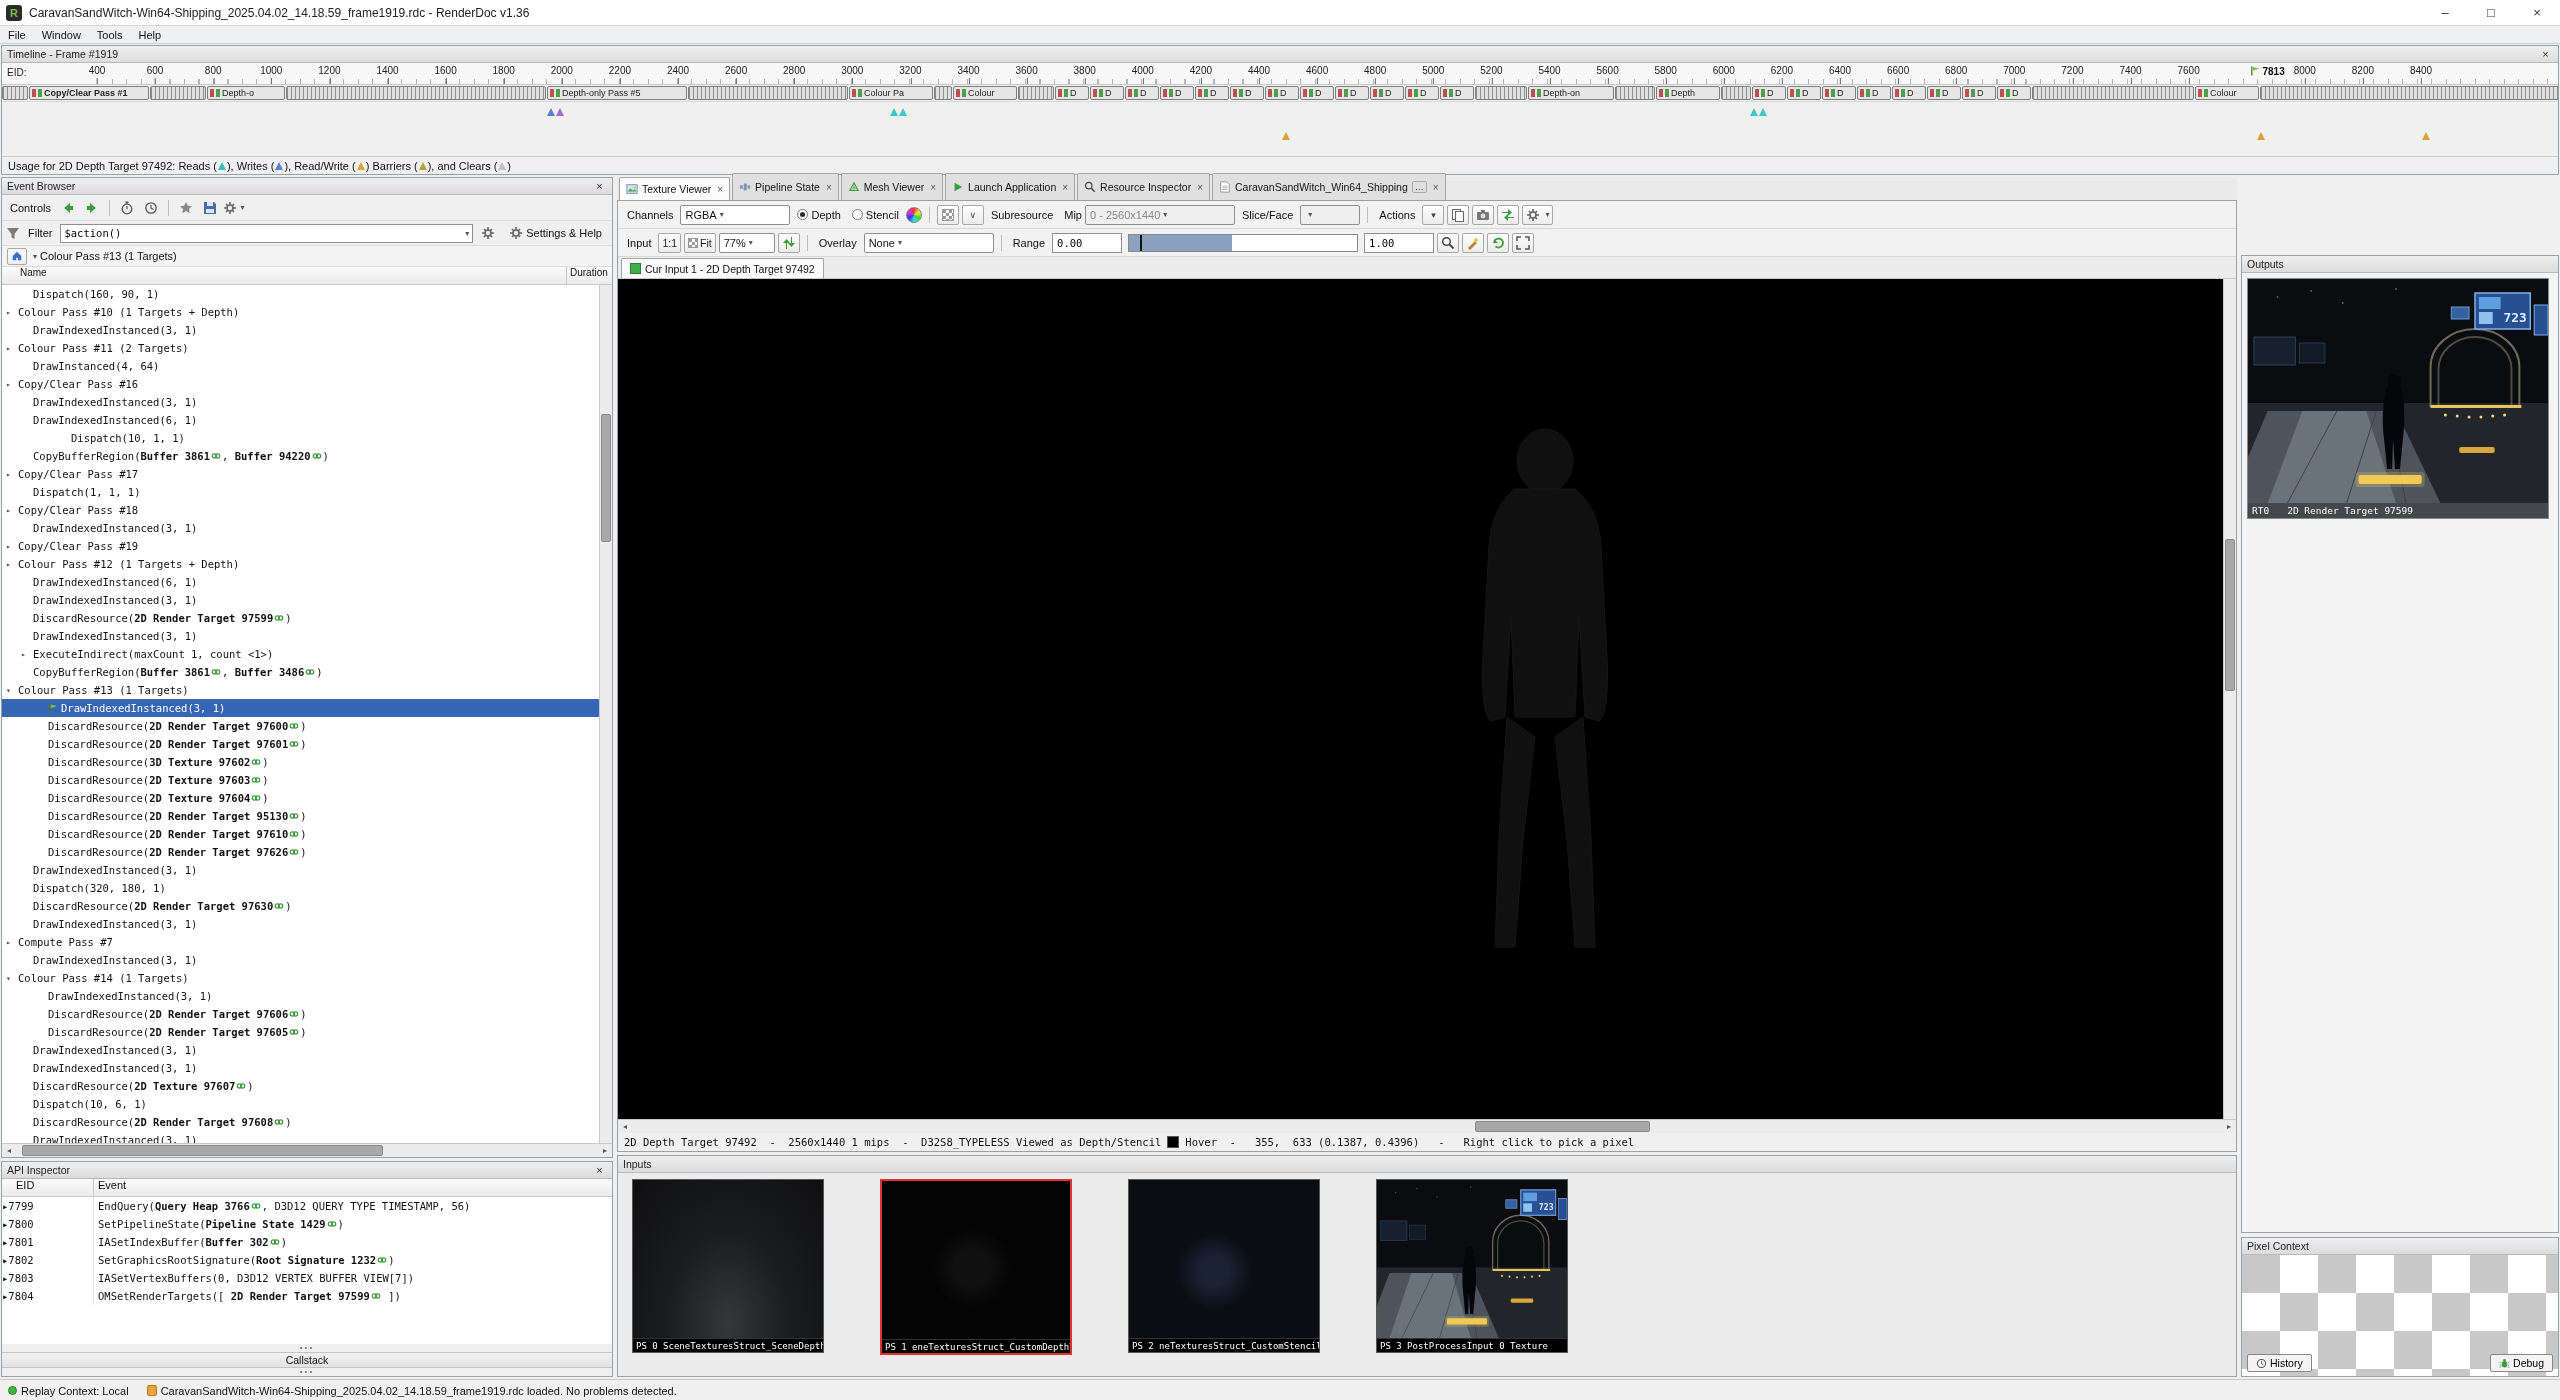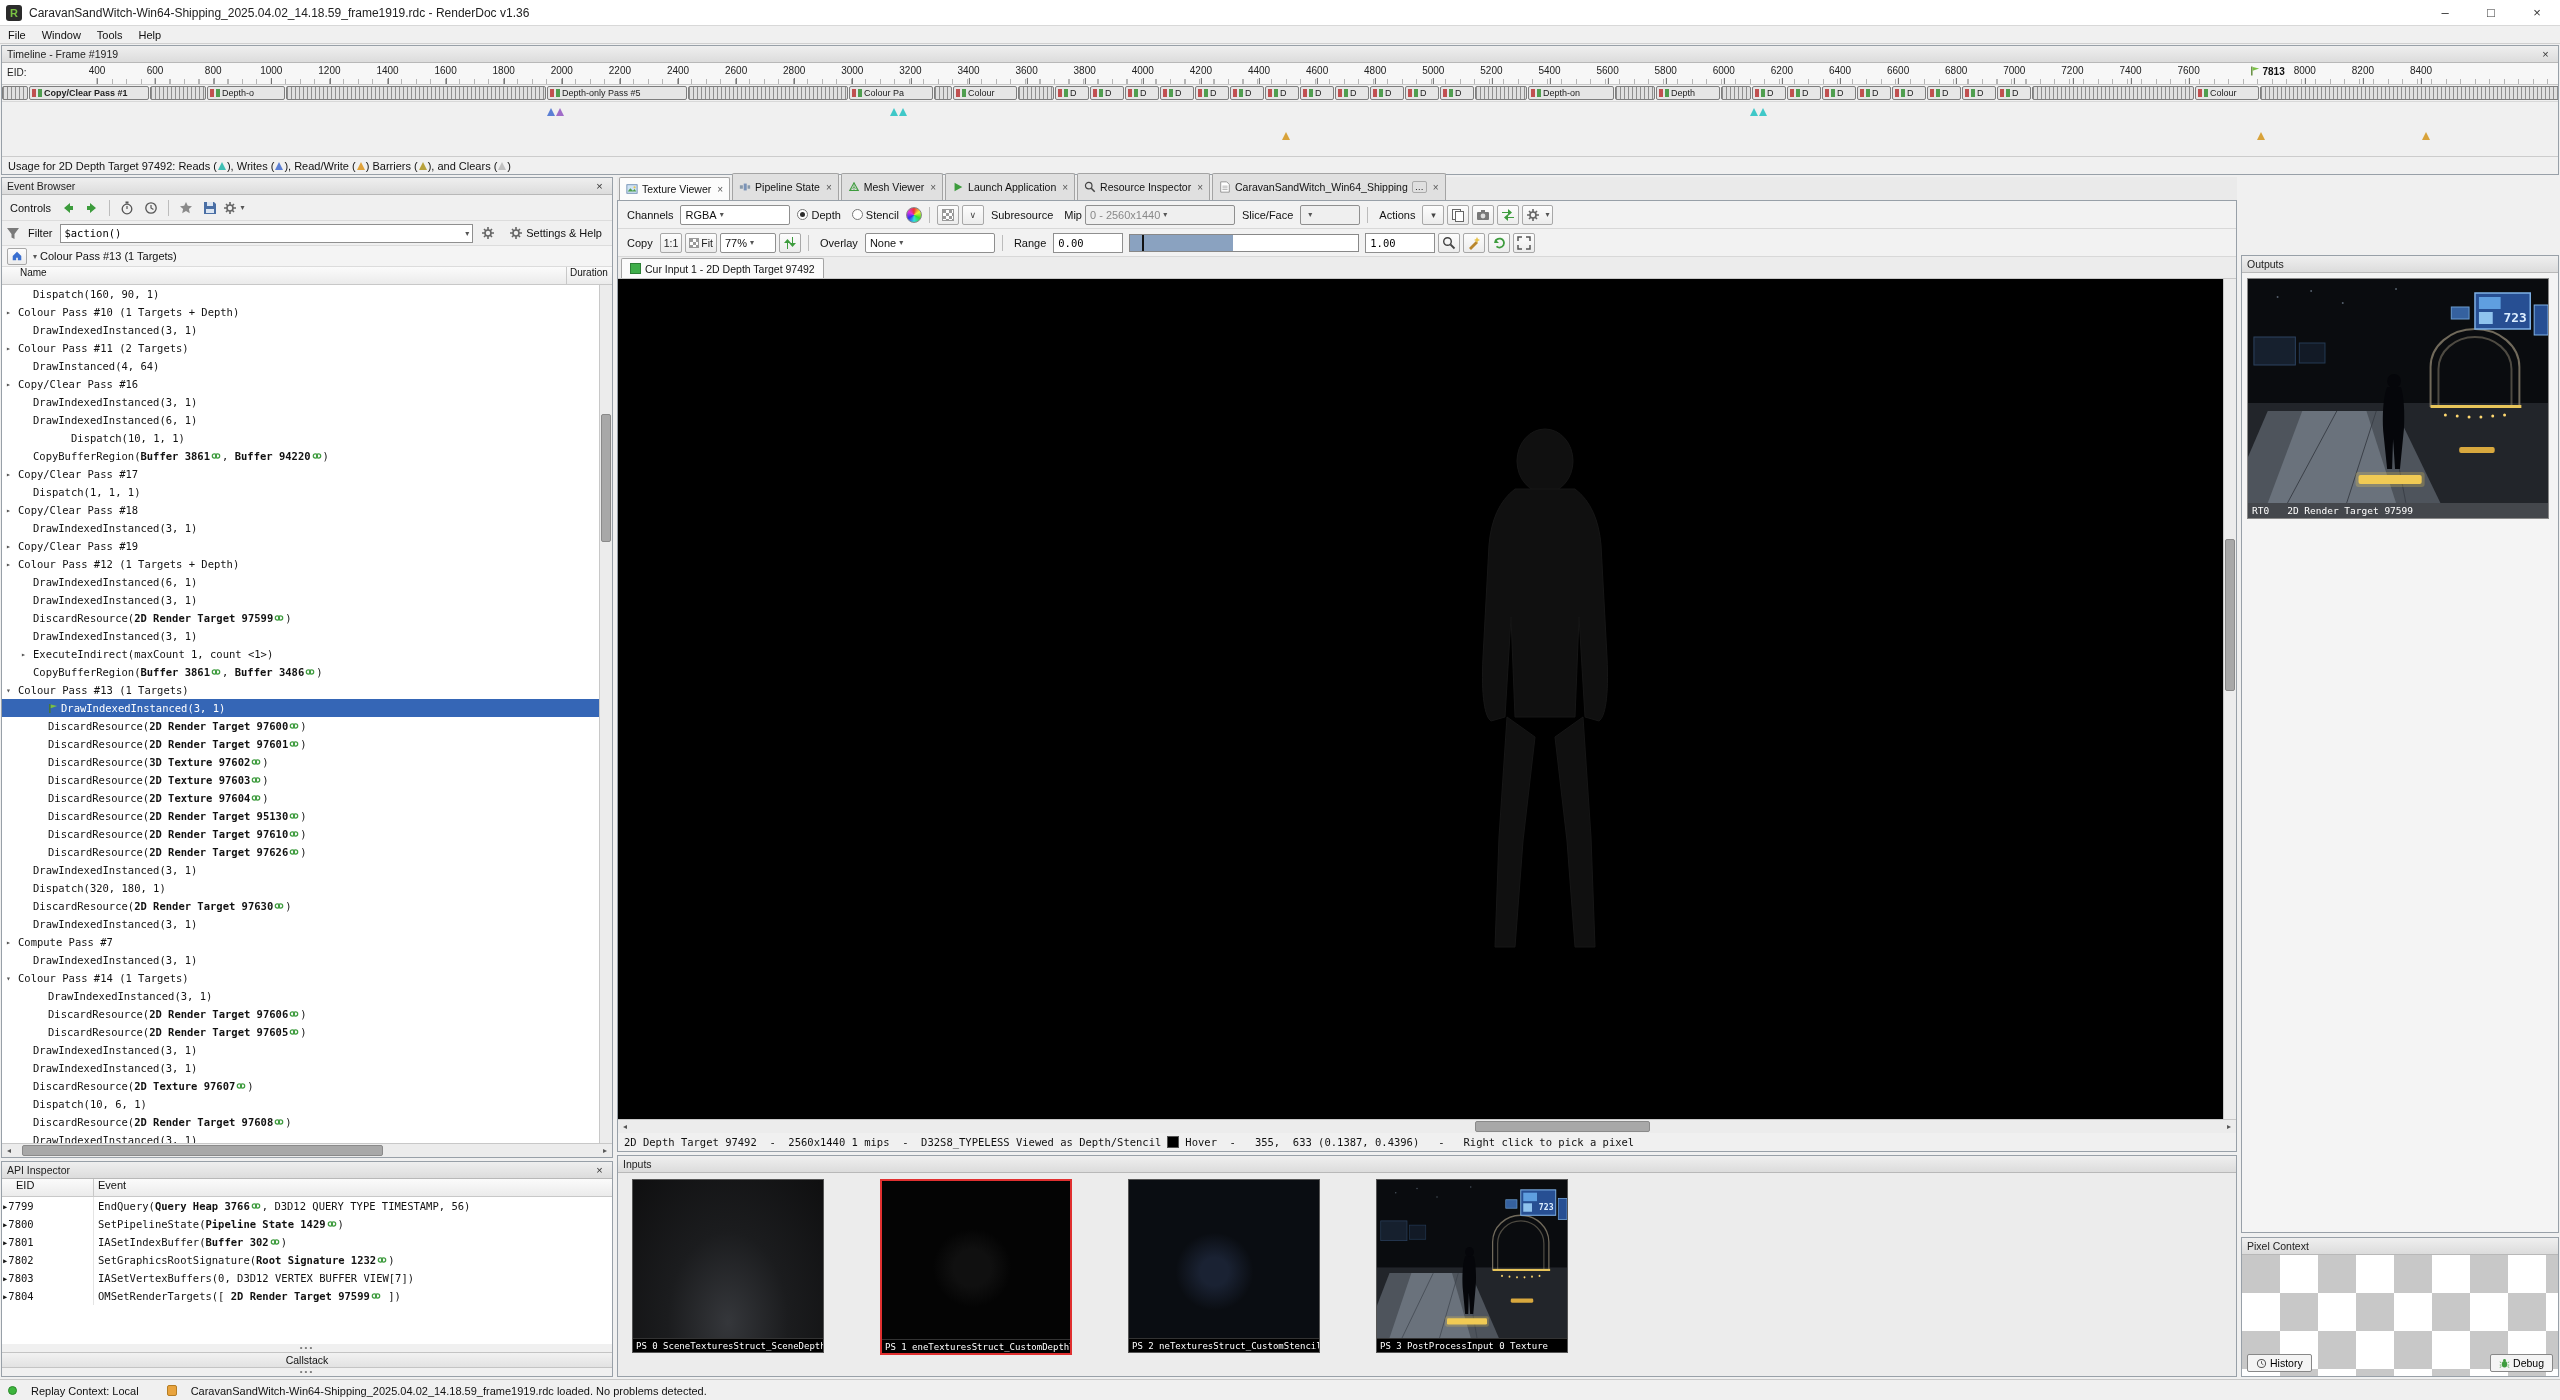--- a/index.html
+++ b/index.html
@@ -132,21 +132,21 @@
 #outputs-panel{flex:1;min-height:0}
 #outputs-body{flex:1;background:#f4f4f4;padding:5px}
 .outthumb{width:302px;border:1px solid #888;background:#000}
 .outthumb svg{width:300px;height:224px;display:block}
 .ocap{height:15px;background:#44474c;color:#fff;font-family:"DejaVu Sans Mono",monospace;font-size:9.5px;display:flex;align-items:center;padding:0 4px;gap:18px}
 #pixel-panel{height:140px;flex:0 0 140px;margin-top:4px}
 #pixel-body{flex:1;position:relative;background:conic-gradient(#ffffff 0 25%,#c8c8c8 0 50%,#ffffff 0 75%,#c8c8c8 0);background-size:76px 76px}
 .pxbtn{position:absolute;bottom:4px;display:flex;align-items:center;gap:3px;border:1px solid #888;background:#f4f4f4;border-radius:2px;padding:2px 8px;font-size:10.5px;font-family:"Liberation Sans",sans-serif}
 .pxbtn.left{left:5px}.pxbtn.right{right:5px}
 
-#statusbar{height:22px;border-top:1px solid #c8c8c8;background:#f0f0f0;display:flex;align-items:center;padding:0 8px;gap:14px}
+#statusbar{height:22px;border-top:1px solid #c8c8c8;background:#f0f0f0;display:flex;align-items:center;padding:0 8px;gap:4px}
 .greendot{width:9px;height:9px;border-radius:50%;background:#3db53d;border:1px solid #2a8a2a}
 .fileic{width:10px;height:11px;background:#e8a33d;border:1px solid #b57d24;border-radius:2px;margin-left:14px}
 </style>
 </head>
 <body>
 
 <svg style="position:absolute;width:0;height:0" aria-hidden="true">
   <defs>
     <symbol id="i-flag" viewBox="0 0 12 12">
         <path d="M2 1v10" stroke="#4a7a1e" stroke-width="1.4"></path>
@@ -1028,21 +1028,21 @@
             </svg>
           </span>
         <span class="sbtn">
             <svg class="ic">
               <use href="#i-gear"></use>
             </svg>
             <span class="ca">▾</span>
           </span>
       </div>
       <div id="tv-toolbar2">
-        <span class="lbl">Copy</span>
+        <span class="lbl">Input</span>
         <span class="sbtn" style="font-size:10.5px;color:#222">1:1</span>
         <span class="sbtn" style="font-size:10.5px;color:#222">
             <span class="minichecker" style="width:10px;height:10px"></span>
             <span>Fit</span>
           </span>
         <div class="combo w56">
             <span>77%</span>
             <span class="ca">▾</span>
           </div>
         <span class="sbtn">

